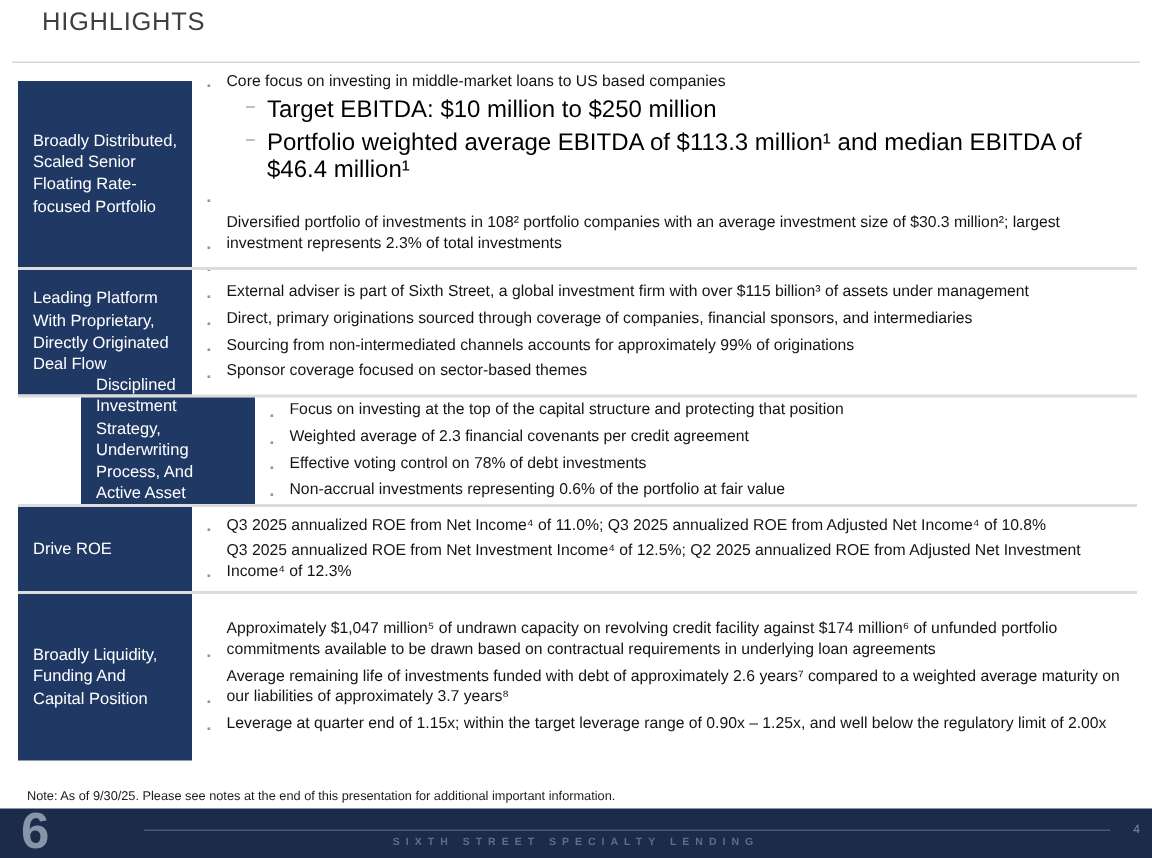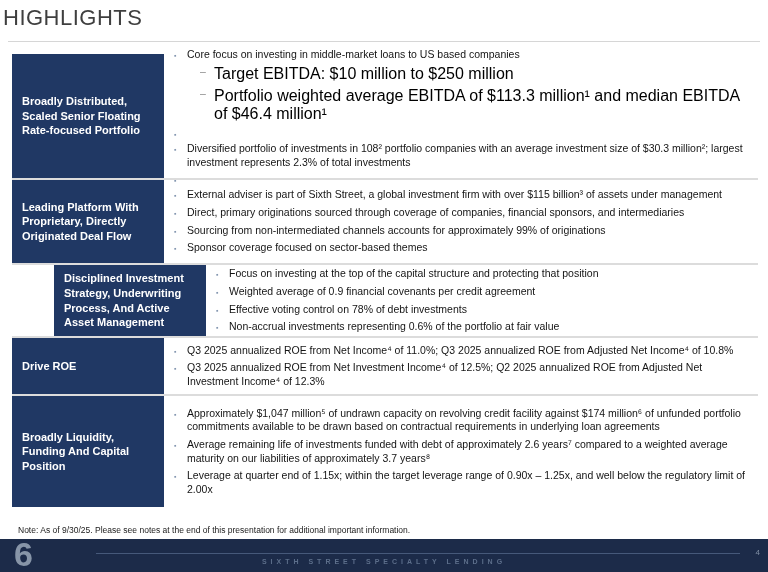--- a/index.html
+++ b/index.html
@@ -4,45 +4,45 @@
 <style>
   html,body{margin:0;padding:0;}
   body{
     width:768px;height:572px;position:relative;overflow:hidden;
     background:#ffffff;font-family:"Liberation Sans",sans-serif;
     -webkit-font-smoothing:antialiased;
   }
   .slide{position:absolute;inset:0;}
 
   .title{
-    position:absolute;top:5px;left:3px;
-    font-size:22px;color:#3f3f3f;letter-spacing:.5px;font-weight:400;
+    position:absolute;top:5px;left:28px;
+    font-size:17px;color:#3f3f3f;letter-spacing:.5px;font-weight:400;
   }
   .title-rule{
     position:absolute;top:41px;left:8px;right:8px;height:1px;background:#d6d6d6;
   }
 
   .table{
     position:absolute;top:54px;left:12px;right:10px;
     display:flex;flex-direction:column;
   }
   .row{display:flex;box-sizing:border-box;}
   .row + .row{border-top:2px solid #dcdcdc;}
   .label-cell{
-    width:152px;flex:none;box-sizing:border-box;
+    width:116px;flex:none;box-sizing:border-box;
     background:var(--navy,#203864);
-    color:#ffffff;font-weight:bold;font-size:11px;line-height:1.32;
+    color:#ffffff;font-weight:normal;font-size:11px;line-height:1.32;
     display:flex;align-items:center;padding:4px 10px;
   }
   .content-cell{
     flex:1;box-sizing:border-box;
     display:flex;flex-direction:column;justify-content:center;
     padding:5px 2px 5px 10px;
   }
-  .bullet{display:flex;align-items:flex-start;margin:2px 0;}
+  .bullet{display:flex;align-items:flex-end;margin:2px 0;}
   .bullet .marker{
     flex:none;width:13px;font-size:7px;line-height:1;padding-top:4px;
     color:var(--accent,#8497b0);
   }
   .bullet .btext{font-size:10.5px;color:#141414;line-height:1.3;}
   .sub-bullet{display:flex;align-items:flex-start;margin:2px 0 2px 26px;}
   .sub-bullet .marker{
     flex:none;width:14px;font-size:10.5px;line-height:1.3;color:#8a8a8a;padding-top:0;
   }
 
@@ -129,21 +129,21 @@
       </div>
       <div class="row" style="height: 73px; padding-left: 42px;">
         <div class="label-cell">Disciplined Investment Strategy, Underwriting Process, And Active Asset Management</div>
         <div class="content-cell">
           <div class="bullet">
             <span class="marker">▪</span>
             <span class="btext">Focus on investing at the top of the capital structure and protecting that position</span>
           </div>
           <div class="bullet">
             <span class="marker">▪</span>
-            <span class="btext">Weighted average of 0.9 financial covenants per credit agreement</span>
+            <span class="btext">Weighted average of 2.3 financial covenants per credit agreement</span>
           </div>
           <div class="bullet">
             <span class="marker">▪</span>
             <span class="btext">Effective voting control on 78% of debt investments</span>
           </div>
           <div class="bullet">
             <span class="marker">▪</span>
             <span class="btext">Non-accrual investments representing 0.6% of the portfolio at fair value</span>
           </div>
         </div>

